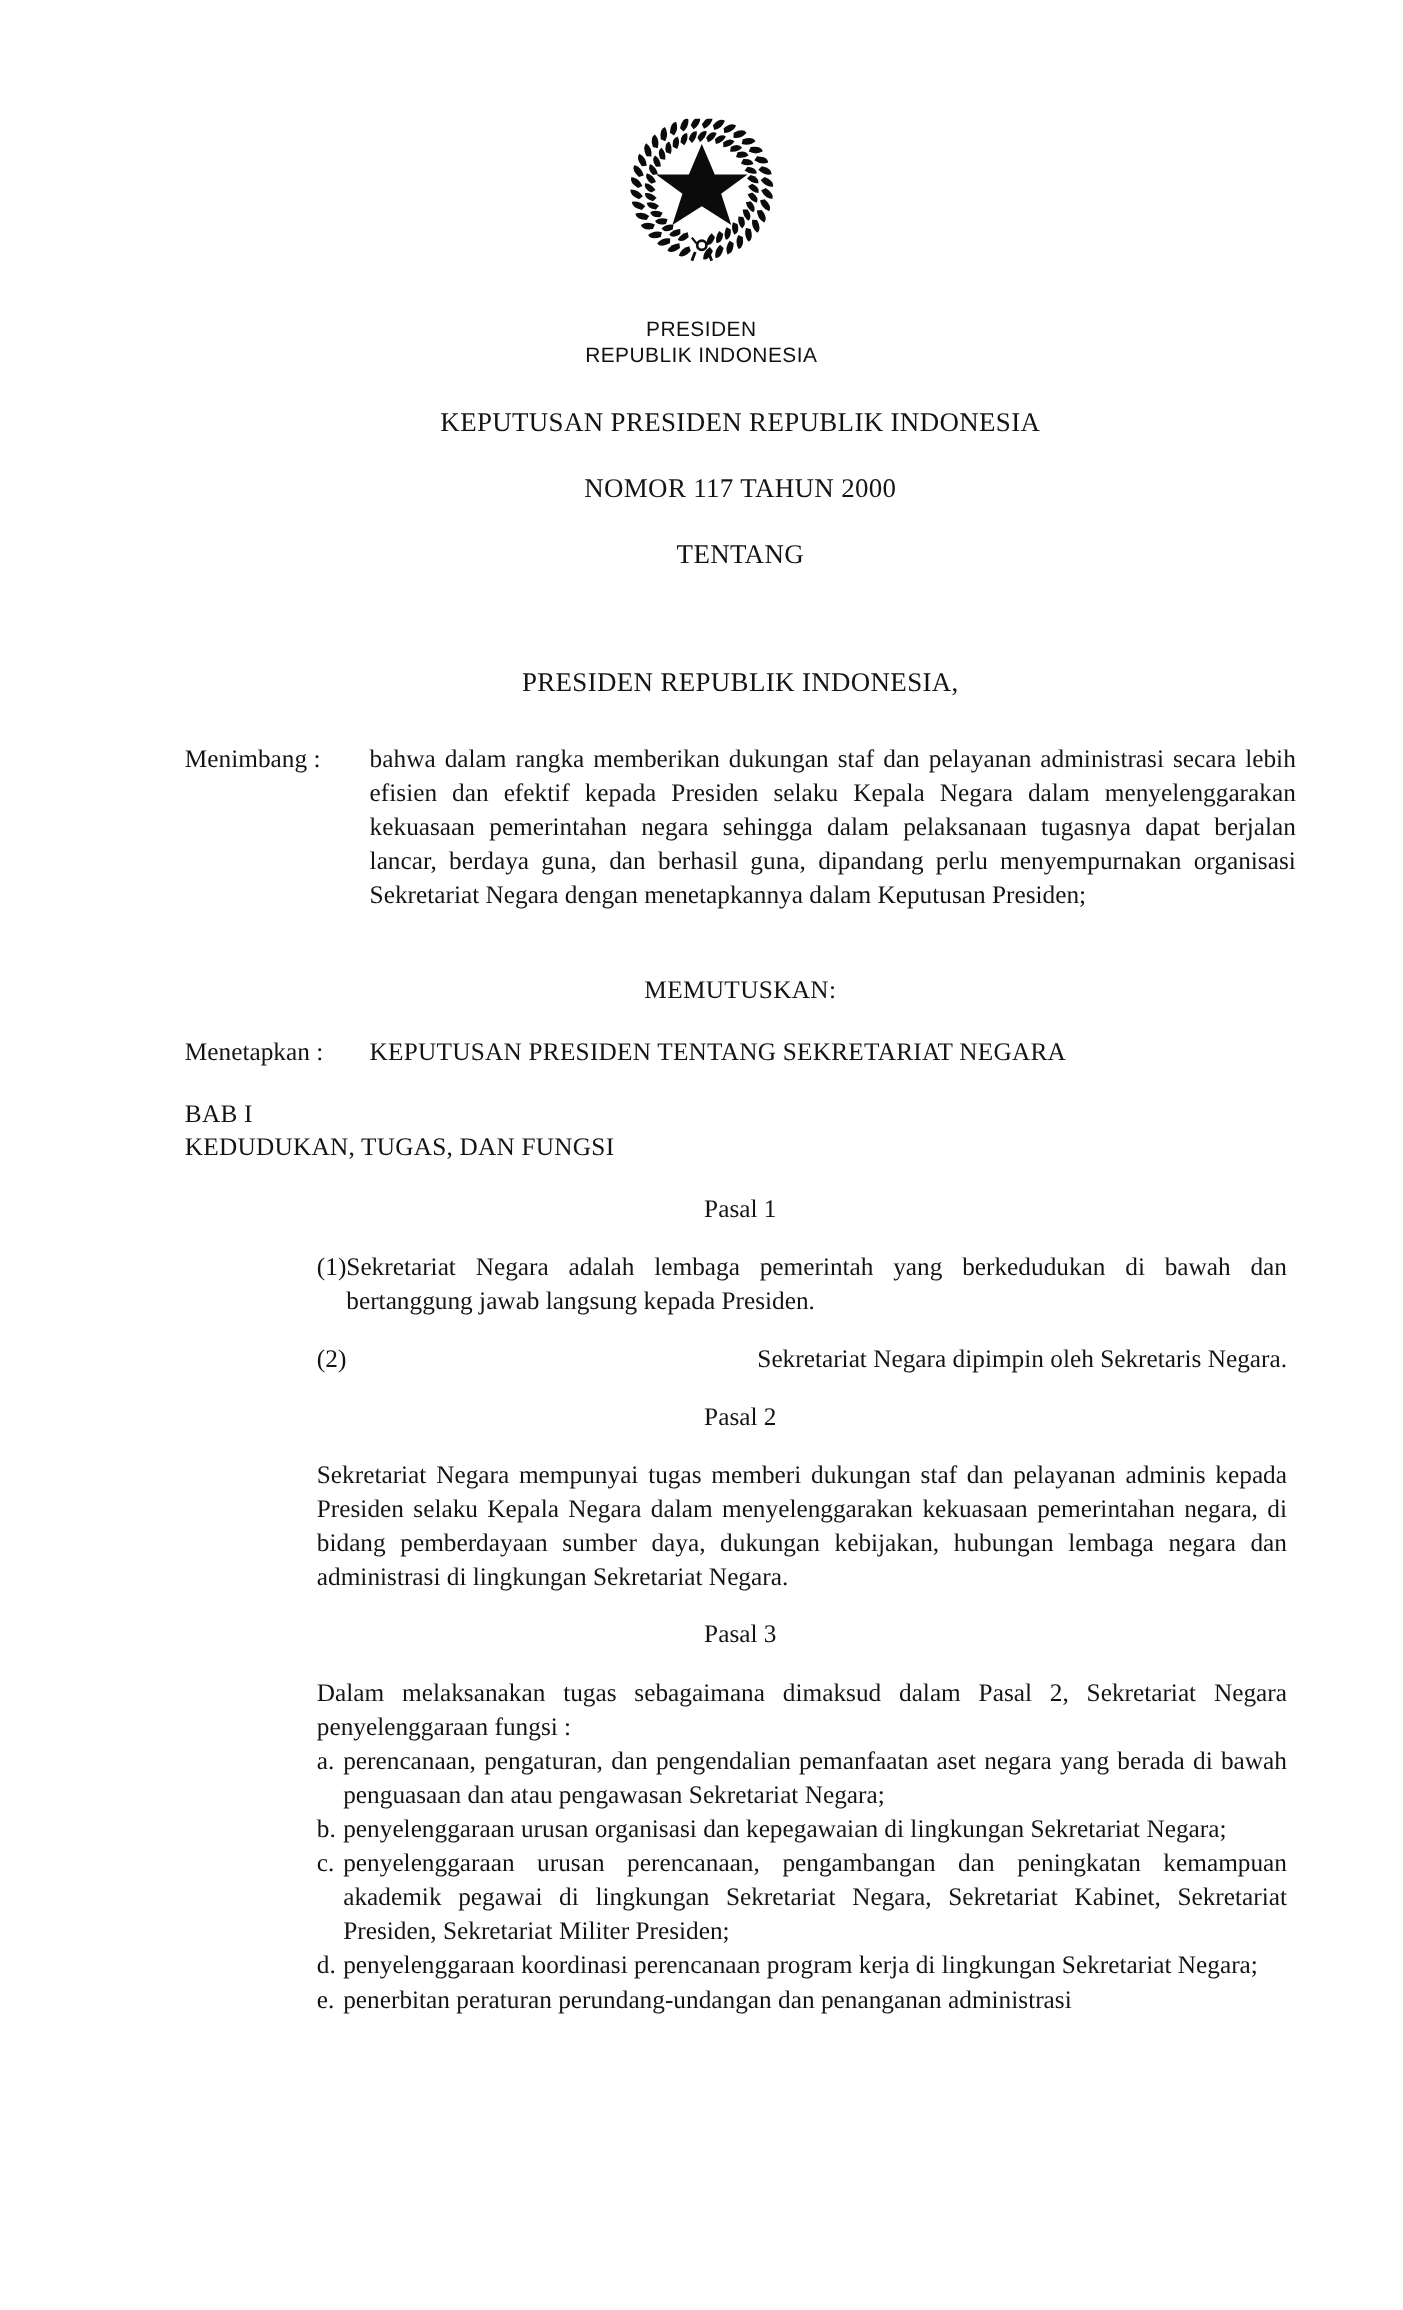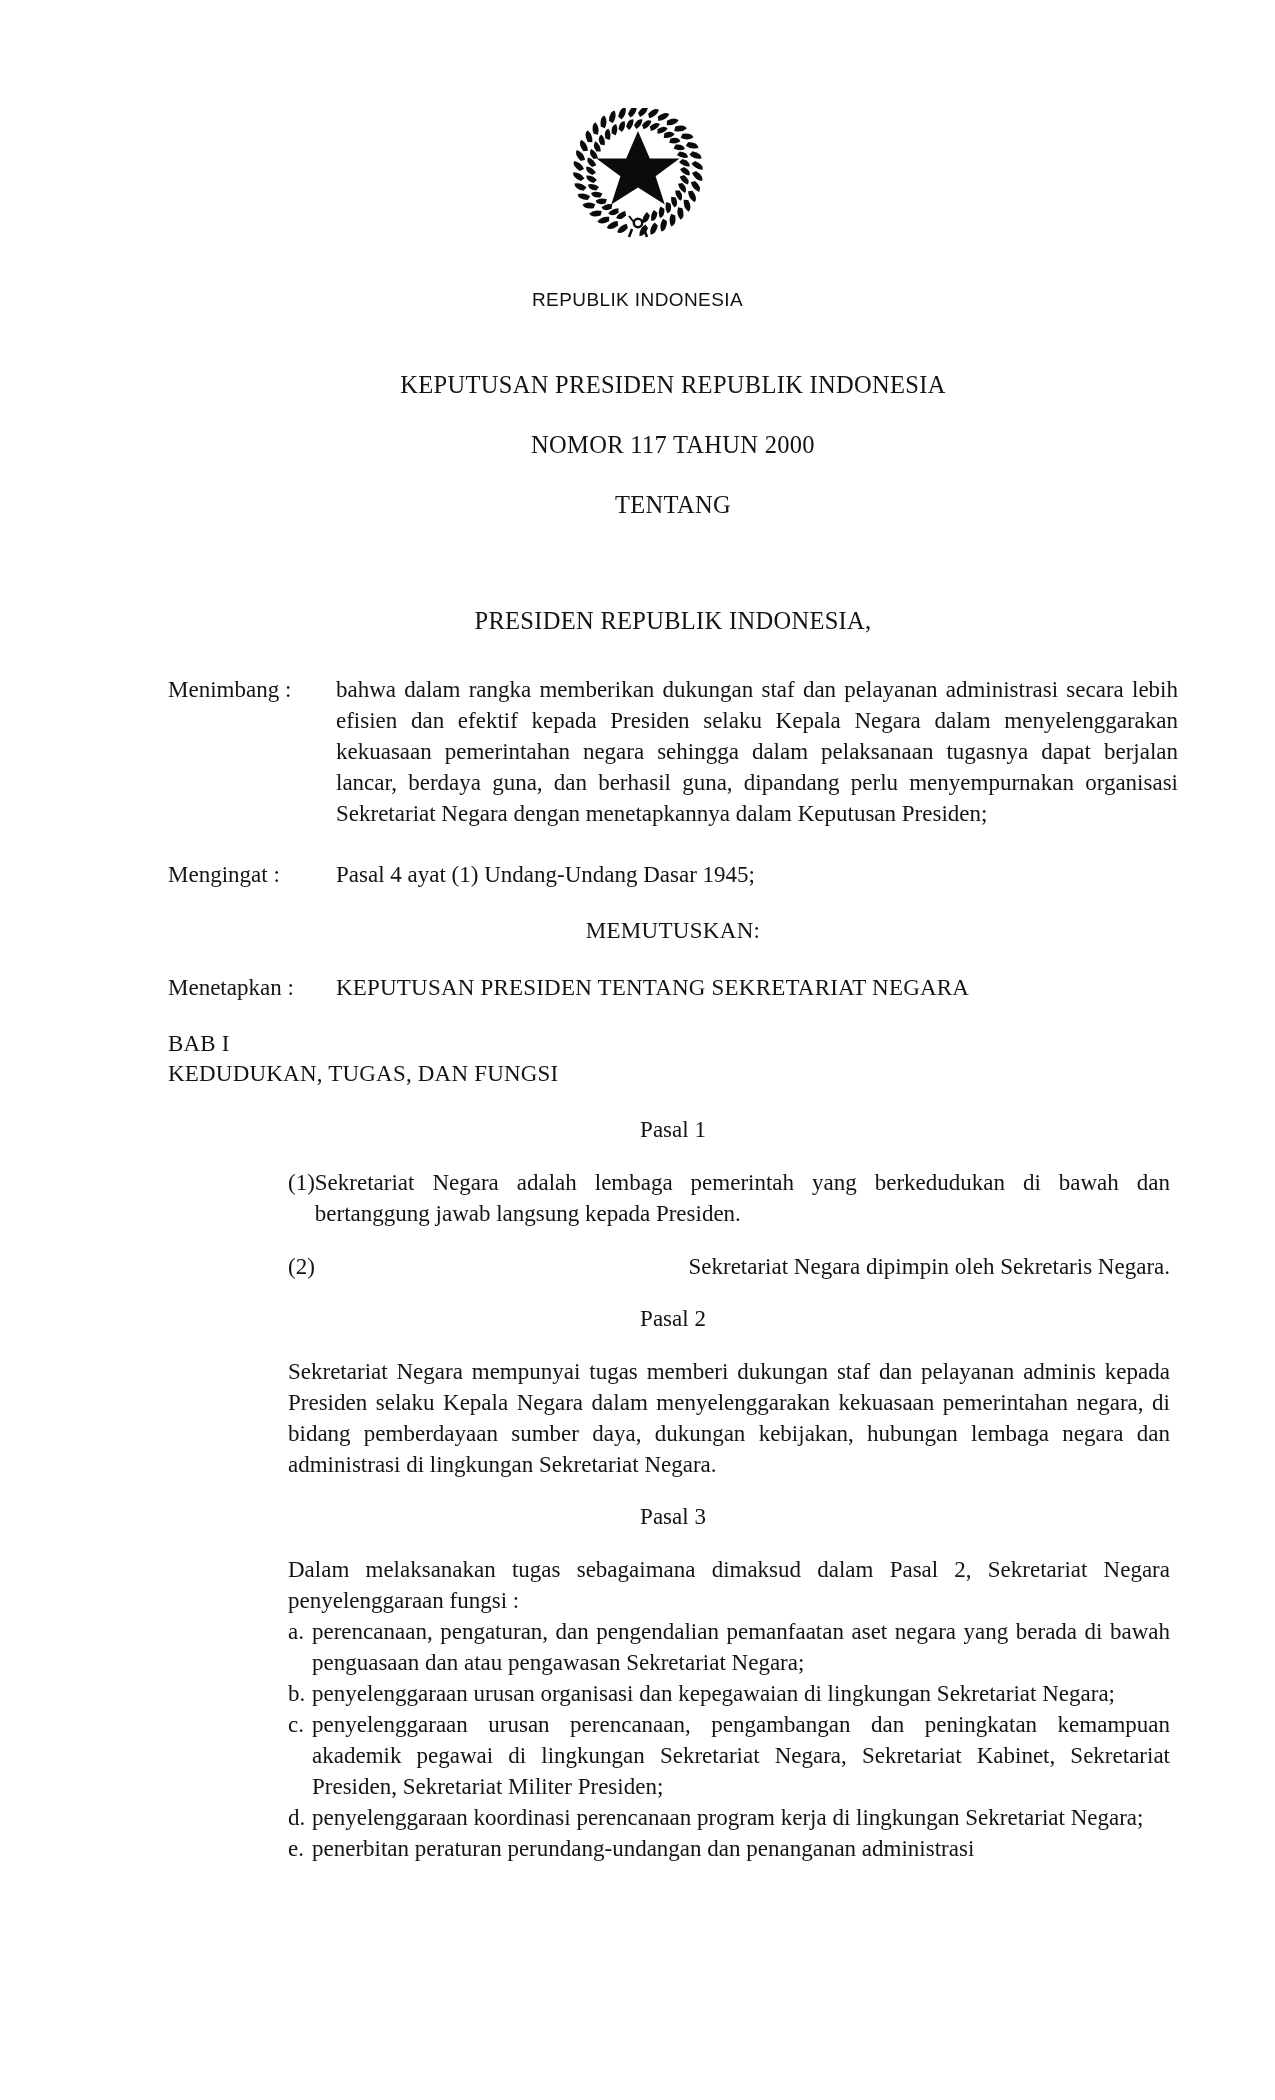--- a/index.html
+++ b/index.html
@@ -391,20 +391,21 @@
             <path d="M6,58 l3,8" stroke="#0b0b0b" stroke-width="2.6" fill="none"></path>
           </g>
 
           <path d="M0,-40 L11.8,-12.4 L41.6,-12.4 L17.6,5.2 L26.8,33.6 L0,16.4 L-26.8,33.6 L-17.6,5.2 L-41.6,-12.4 L-11.8,-12.4 Z" fill="#0b0b0b"></path>
         </g>
       </svg>
     </span>
   </div>
 
   <div class="gov-header">
+    <div>PRESIDEN</div>
     <div>REPUBLIK INDONESIA</div>
   </div>
 
   <div class="doc">
 
     <div class="center-line">KEPUTUSAN PRESIDEN REPUBLIK INDONESIA</div>
     <div class="sp-30"></div>
     <div class="center-line">NOMOR 117 TAHUN 2000</div>
     <div class="sp-30"></div>
     <div class="center-line">TENTANG</div>
@@ -415,24 +416,20 @@
 
     <div class="sp-38"></div>
 
     <div class="kv">
       <div class="kv-label">Menimbang :</div>
       <div class="kv-body">bahwa dalam rangka memberikan dukungan staf dan pelayanan administrasi secara lebih efisien dan efektif kepada Presiden selaku Kepala Negara dalam menyelenggarakan kekuasaan pemerintahan negara sehingga dalam pelaksanaan tugasnya dapat berjalan lancar, berdaya guna, dan berhasil guna, dipandang perlu menyempurnakan organisasi Sekretariat Negara dengan menetapkannya dalam Keputusan Presiden;</div>
     </div>
 
     <div class="sp-30"></div>
 
-    <div class="kv">
-      <div class="kv-label">Mengingat   :</div>
-      <div class="kv-body nowrap-line">Pasal 4 ayat (1) Undang-Undang Dasar 1945;</div>
-    </div>
 
     <div class="sp-26"></div>
 
     <div class="center-line" style="font-size:23px;">MEMUTUSKAN:</div>
 
     <div class="sp-26"></div>
 
     <div class="kv">
       <div class="kv-label">Menetapkan :</div>
       <div class="kv-body nowrap-line caps">KEPUTUSAN PRESIDEN TENTANG SEKRETARIAT NEGARA</div>

